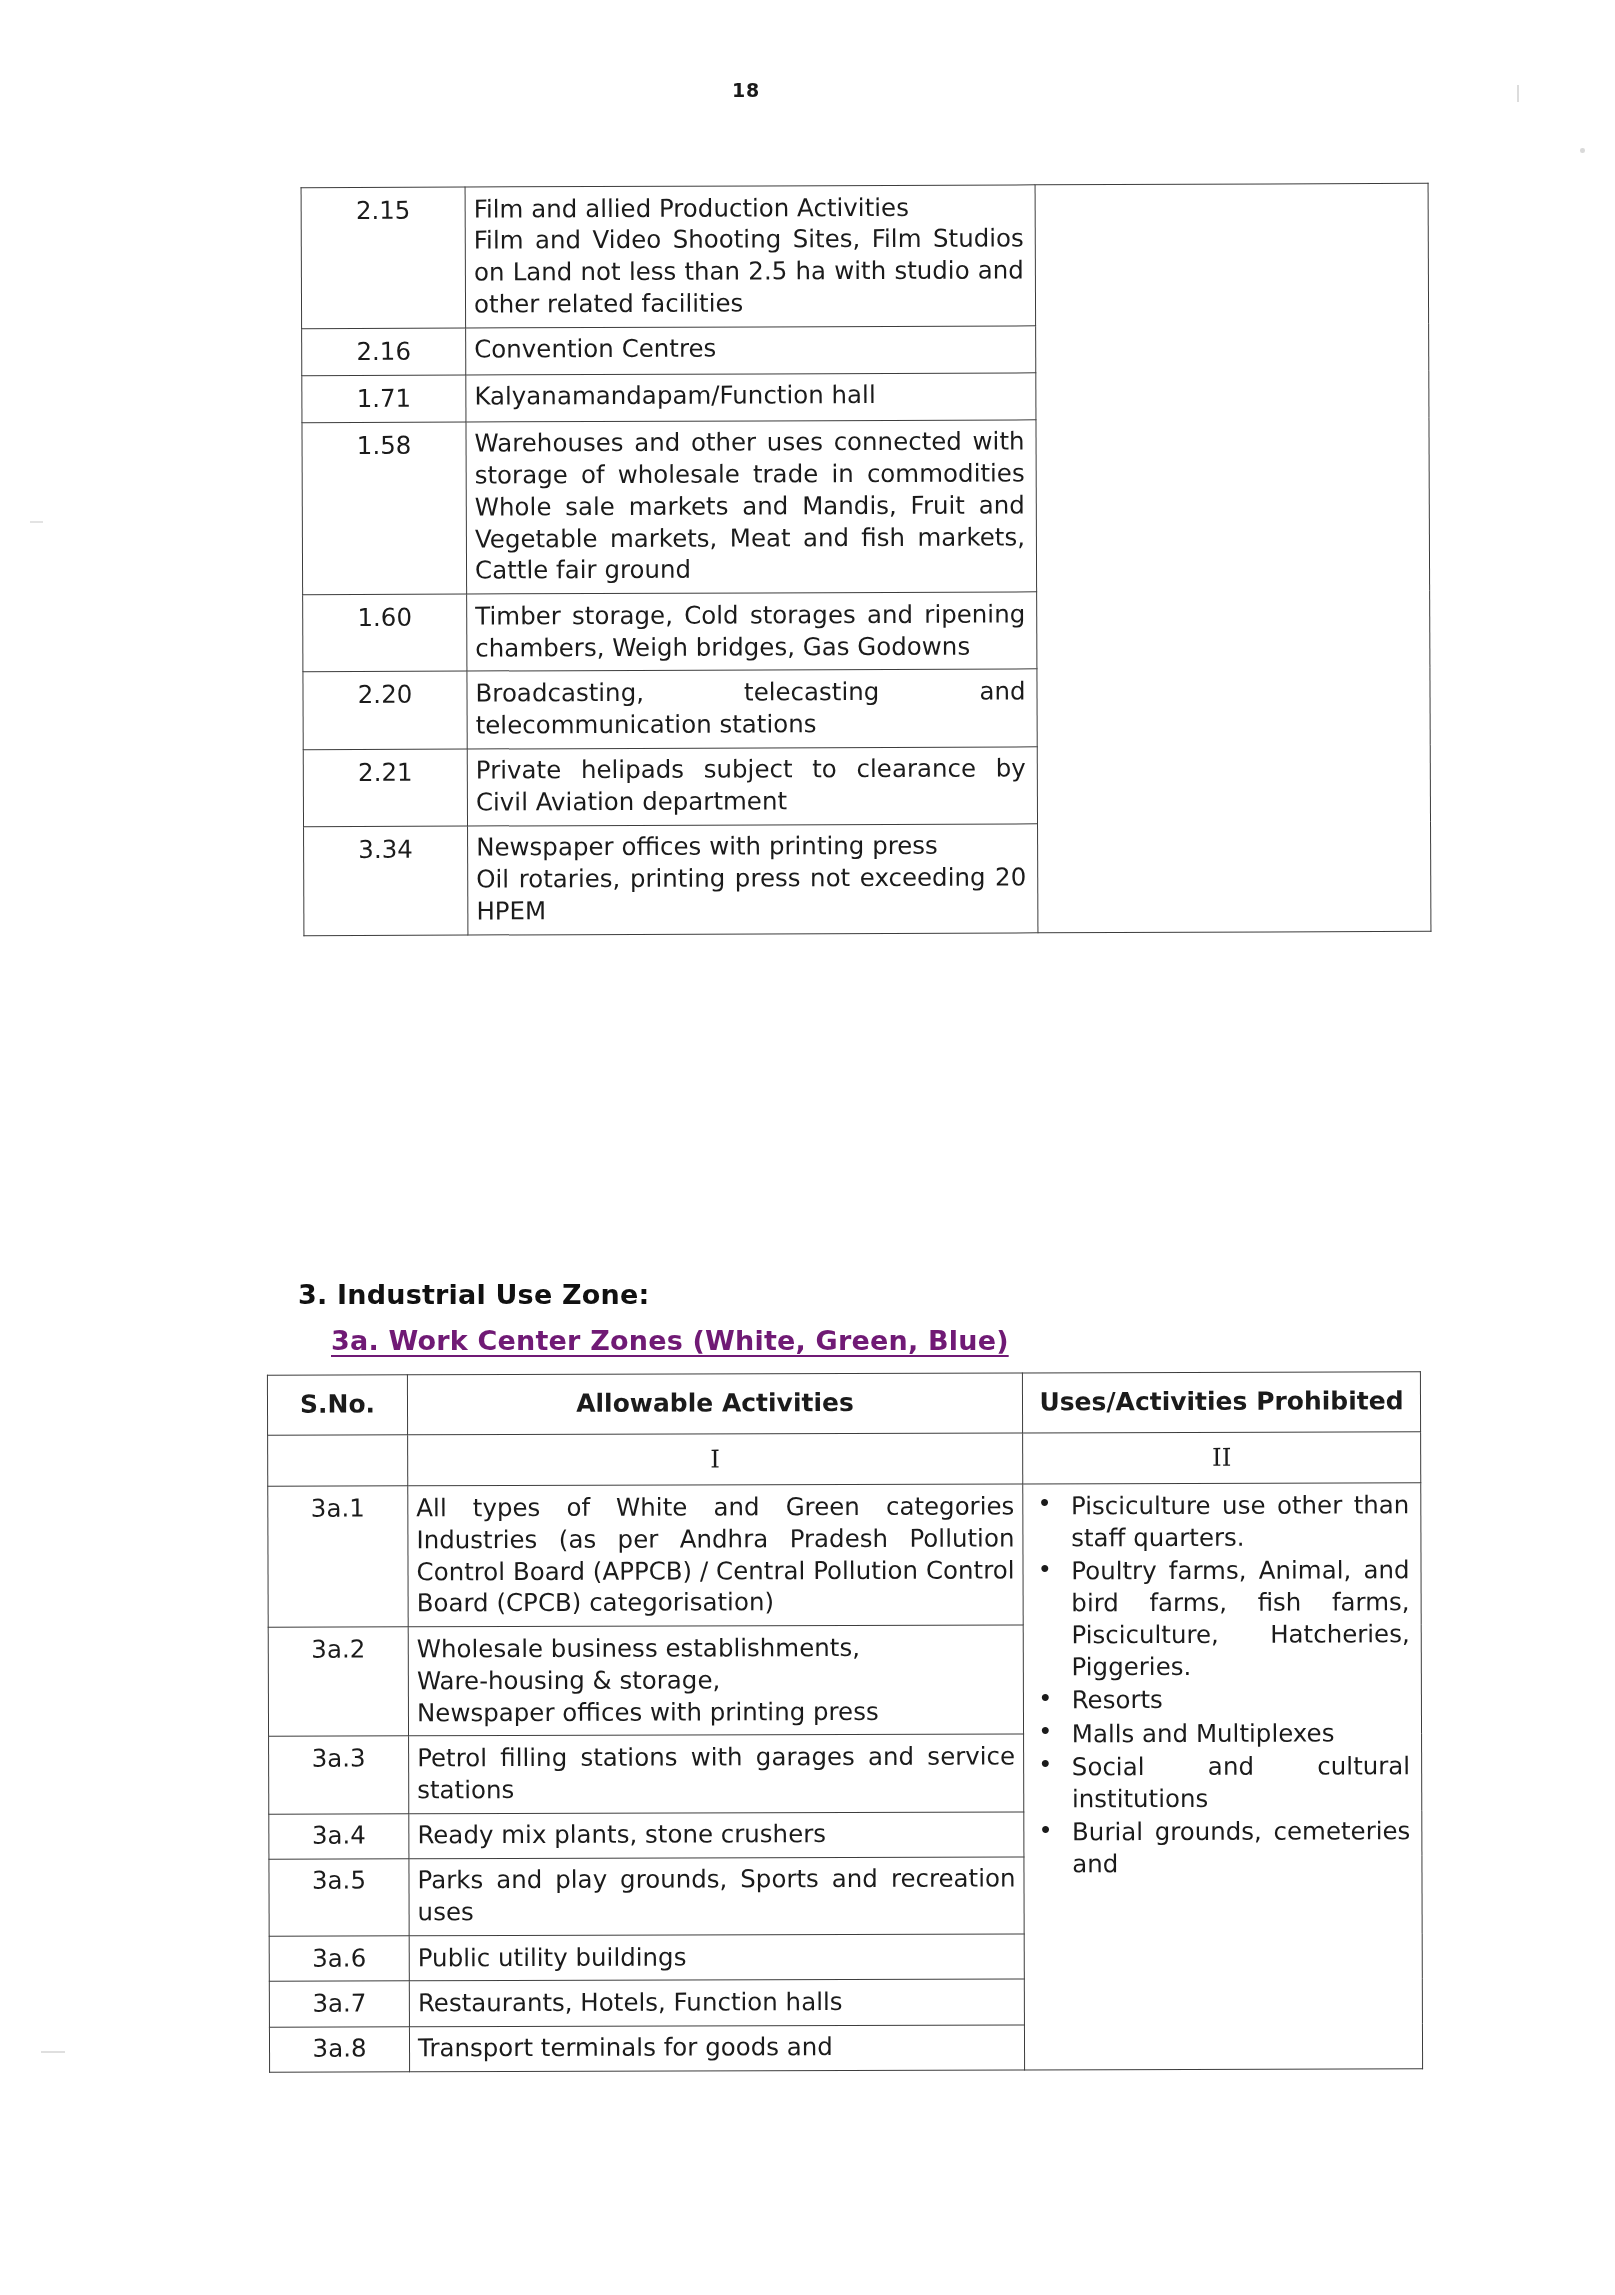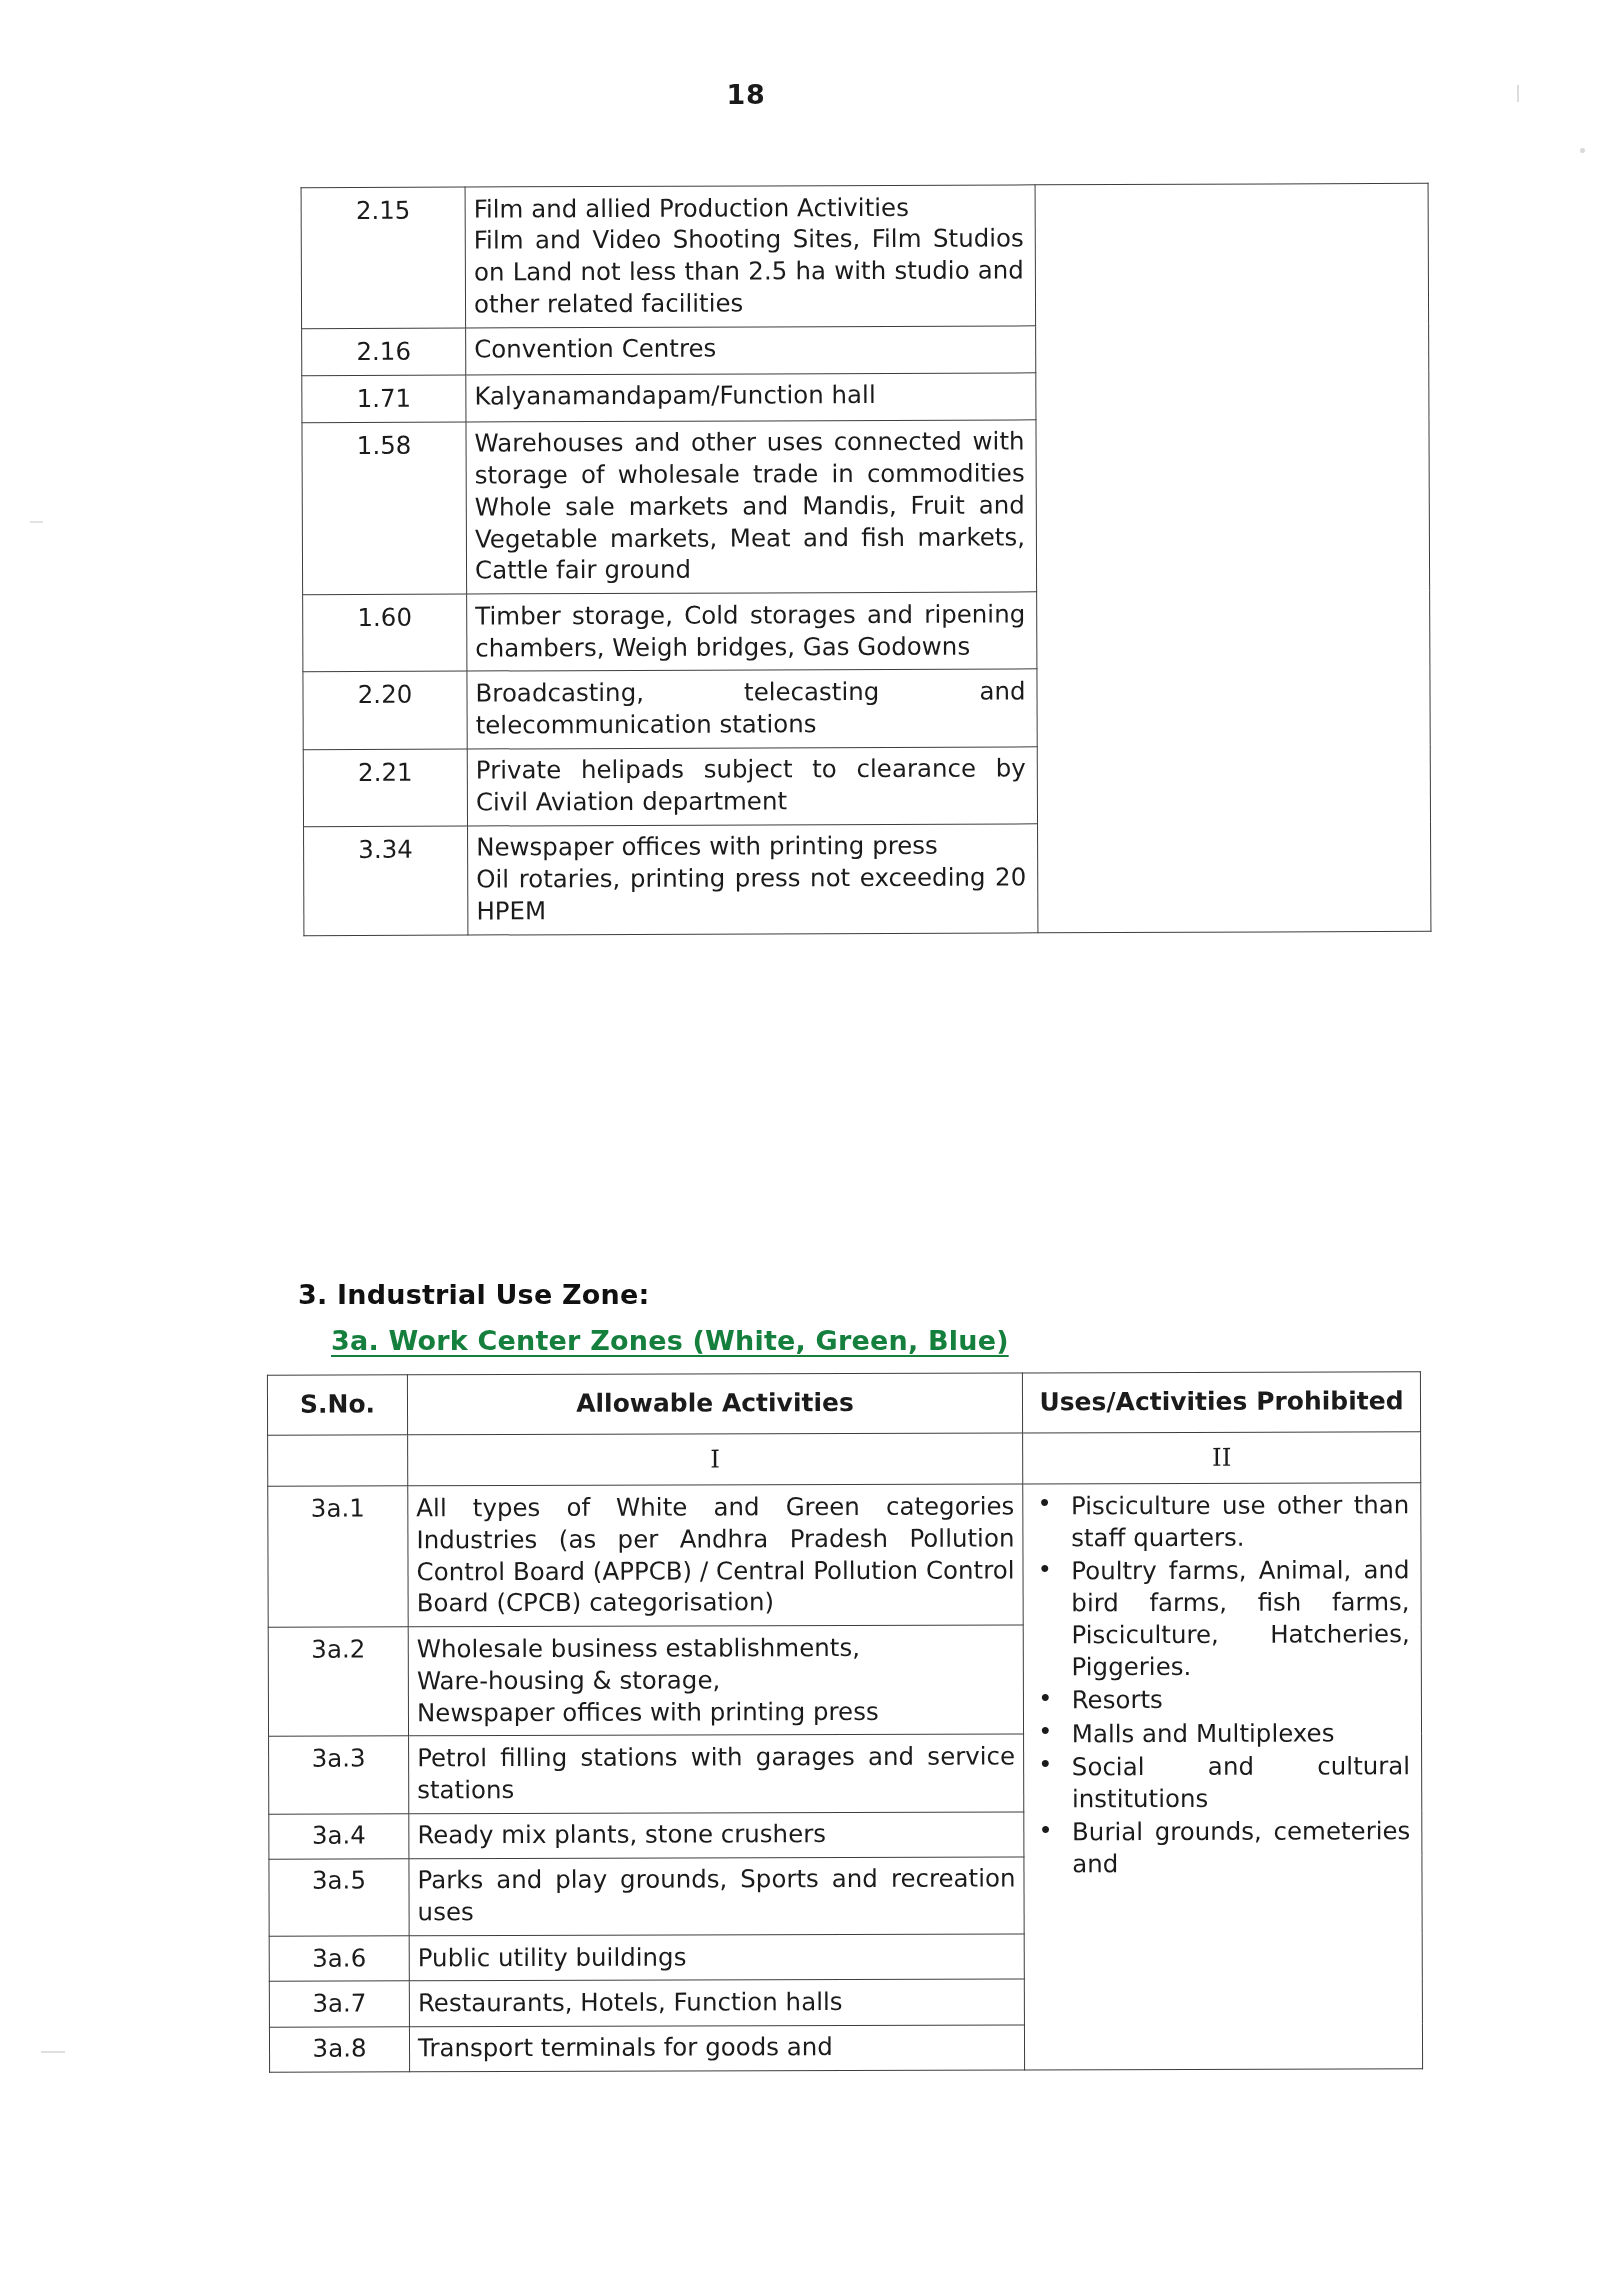--- a/index.html
+++ b/index.html
@@ -22,21 +22,21 @@
     background: #b9b9b9;
     pointer-events: none;
   }
 
   .page-number {
     position: absolute;
     top: 79px;
     left: 0;
     width: 1492px;
     text-align: center;
-    font-size: 27px;
+    font-size: 19px;
     font-weight: bold;
     letter-spacing: 0.8px;
     color: #1a1a1a;
   }
 
   
   .doc-table {
     position: absolute;
     border-collapse: collapse;
     table-layout: fixed;
@@ -91,21 +91,21 @@
     color: #111111;
     letter-spacing: 0.2px;
     margin-top: 17px;
   }
   .heading-2 {
     position: absolute;
     left: 331px;
     top: 1325px;
     font-size: 27px;
     font-weight: bold;
-    color: #15803d;
+    color: #701a75;
     text-decoration: underline;
     text-underline-offset: 4.7px;
     letter-spacing: 0.2px;
   }
 
   
   #table-workcenter {
     left: 268px;
     top: 1373px;
     width: 1153px;

